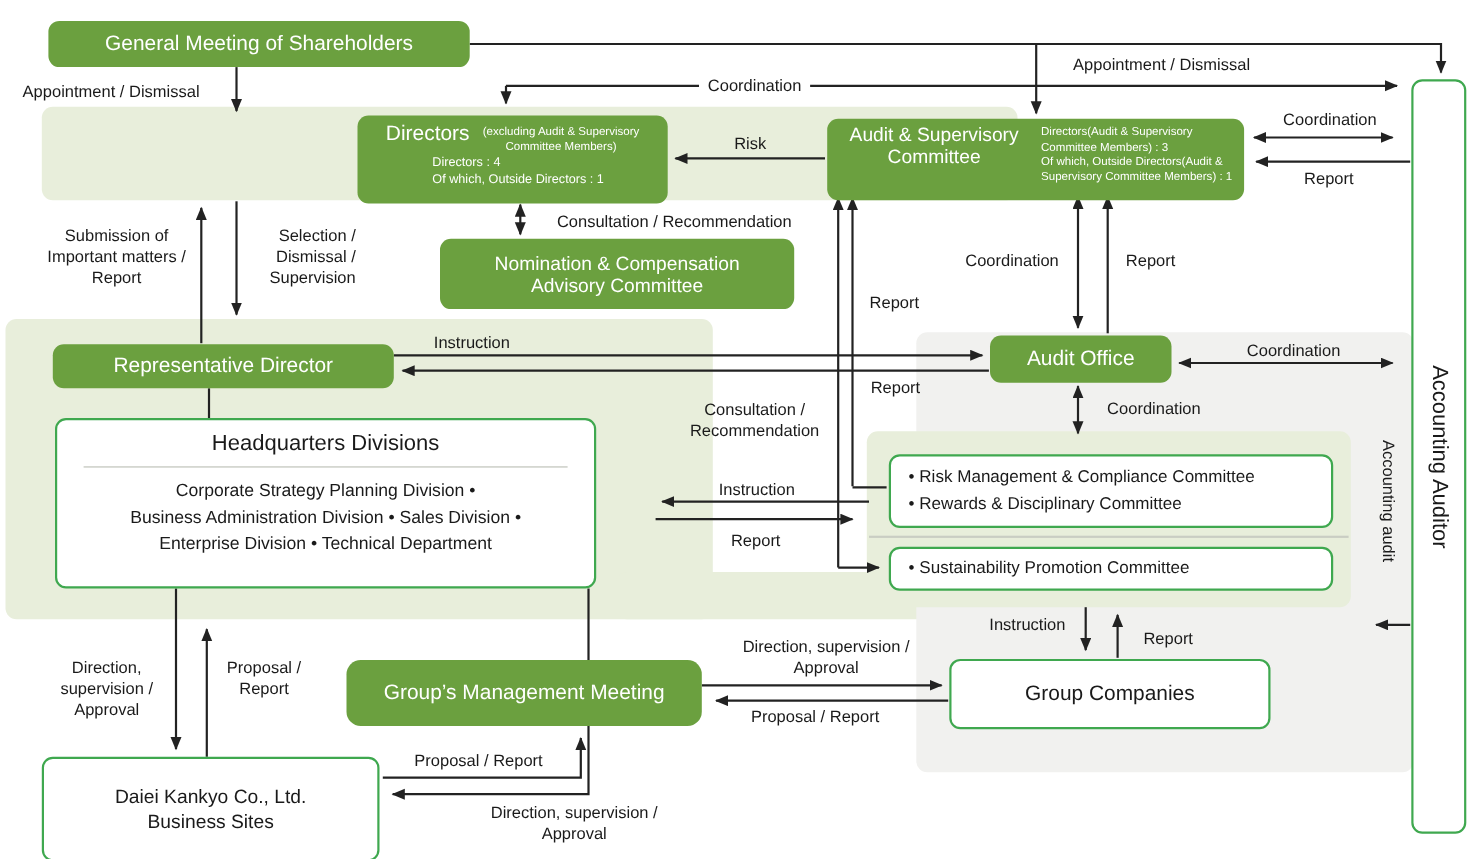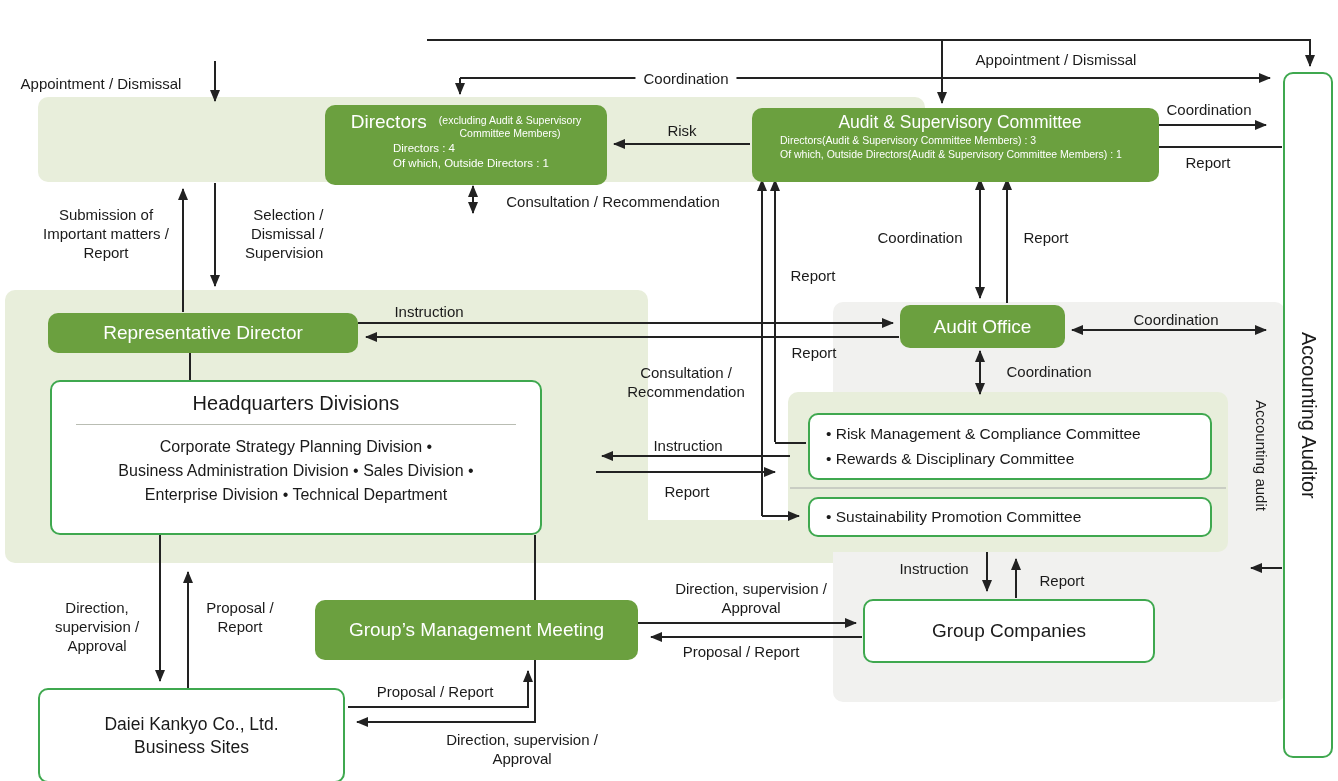--- a/index.html
+++ b/index.html
@@ -21,21 +21,21 @@
   .lbl.left-align{transform:none;text-align:right;}
   .vert{writing-mode:vertical-rl;}
   .fs19{font-size:19px;} .fs17{font-size:17.5px;} .fs20{font-size:20px;}
   
   .dirbox{flex-direction:column;align-items:center;justify-content:flex-start;padding-top:7px;}
   .dir-head{display:flex;align-items:flex-start;justify-content:center;line-height:1.05;gap:12px;}
   .dir-title{font-size:19px;}
   .dir-paren{font-size:10.5px;line-height:1.2;text-align:center;margin-top:2px;white-space:pre-line;}
   .dir-stats{font-size:11.5px;line-height:1.3;text-align:left;align-self:flex-start;
              padding-left:68px;margin-top:2px;white-space:pre-line;}
-  .ascbox{flex-direction:column;align-items:flex-start;justify-content:flex-start;padding:4px 0 0 28px;}
+  .ascbox{align-items:flex-start;justify-content:flex-start;padding:4px 0 0 0;}
   .asc-title{font-size:17.5px;width:360px;text-align:center;}
   .asc-stats{font-size:10.5px;line-height:1.3;text-align:left;white-space:pre-line;margin-top:2px;}
   .hqbox{flex-direction:column;display:flex;justify-content:flex-start;padding-top:10px;}
   .hq-title{font-size:20px;}
   .hq-rule{width:440px;height:1px;background:#b9bdb3;margin:9px auto 10px auto;}
   .hq-list{font-size:16px;line-height:1.5;white-space:pre-line;}
   .cmtbox{justify-content:flex-start;text-align:left;padding-left:16px;font-size:15.5px;line-height:1.6;}
   .p4-divider{position:absolute;z-index:3;background:#c9cdc3;height:2px;}
 </style>
 </head>
@@ -84,38 +84,45 @@
     <path d="M188,688 V572" marker-end="url(#ah)"></path>
     <path d="M535,535 V722 H357" marker-end="url(#ah)"></path>
     <path d="M348,707 H528 V671" marker-end="url(#ah)"></path>
     <path d="M638,623 H856" marker-end="url(#ah)"></path>
     <path d="M862,637 H651" marker-end="url(#ah)"></path>
     <path d="M987,552 V591" marker-end="url(#ah)"></path>
     <path d="M1016,598 V559" marker-end="url(#ah)"></path>
     <path d="M1282,568 H1251" marker-end="url(#ah)"></path>
   </svg>
 
+  <div class="gbox fs19" style="left:44px;top:19px;width:383px;height:42px;">
+    <span>General Meeting of Shareholders</span>
+  </div>
 
 
   <div class="gbox dirbox" style="left:325px;top:105px;width:282px;height:73px;">
     <div class="dir-head">
       <span class="dir-title">Directors</span>
       <span class="dir-paren">(excluding Audit &amp; Supervisory
 Committee Members)</span>
     </div>
     <div class="dir-stats">Directors : 4
 Of which, Outside Directors : 1</div>
   </div>
 
   <div class="gbox ascbox" style="left:752px;top:108px;width:379px;height:70px;">
     <div class="asc-title">Audit &amp; Supervisory Committee</div>
     <div class="asc-stats">Directors(Audit &amp; Supervisory Committee Members) : 3
 Of which, Outside Directors(Audit &amp; Supervisory Committee Members) : 1</div>
   </div>
 
+  <div class="gbox fs17" style="left:400px;top:217px;width:322px;height:64px;">
+    <span>Nomination &amp; Compensation
+Advisory Committee</span>
+  </div>
 
   <div class="gbox fs19" style="left:48px;top:313px;width:310px;height:40px;">
     <span>Representative Director</span>
   </div>
 
   <div class="gbox fs19" style="left:900px;top:305px;width:165px;height:43px;">
     <span>Audit Office</span>
   </div>
 
   <div class="wbox hqbox" style="left:50px;top:380px;width:492px;height:155px;">
@@ -128,21 +135,21 @@
 
   <div class="wbox cmtbox" style="left:808px;top:413px;width:404px;height:67px;">
     <span>• Risk Management &amp; Compliance Committee
 • Rewards &amp; Disciplinary Committee</span>
   </div>
 
   <div class="wbox cmtbox" style="left:808px;top:497px;width:404px;height:40px;">
     <span>• Sustainability Promotion Committee</span>
   </div>
 
-  <div class="gbox fs19" style="left:315px;top:600px;width:323px;height:60px;">
+  <div class="gbox fs19" style="left:315px;top:600px;width:323px;height:60px;border-radius:13px;">
     <span>Group’s Management Meeting</span>
   </div>
 
   <div class="wbox fs19" style="left:863px;top:599px;width:292px;height:64px;font-size:19px;">
     <span>Group Companies</span>
   </div>
 
   <div class="wbox fs17" style="left:38px;top:688px;width:307px;height:95px;font-size:17.5px;line-height:1.3;">
     <span>Daiei Kankyo Co., Ltd.
 Business Sites</span>

